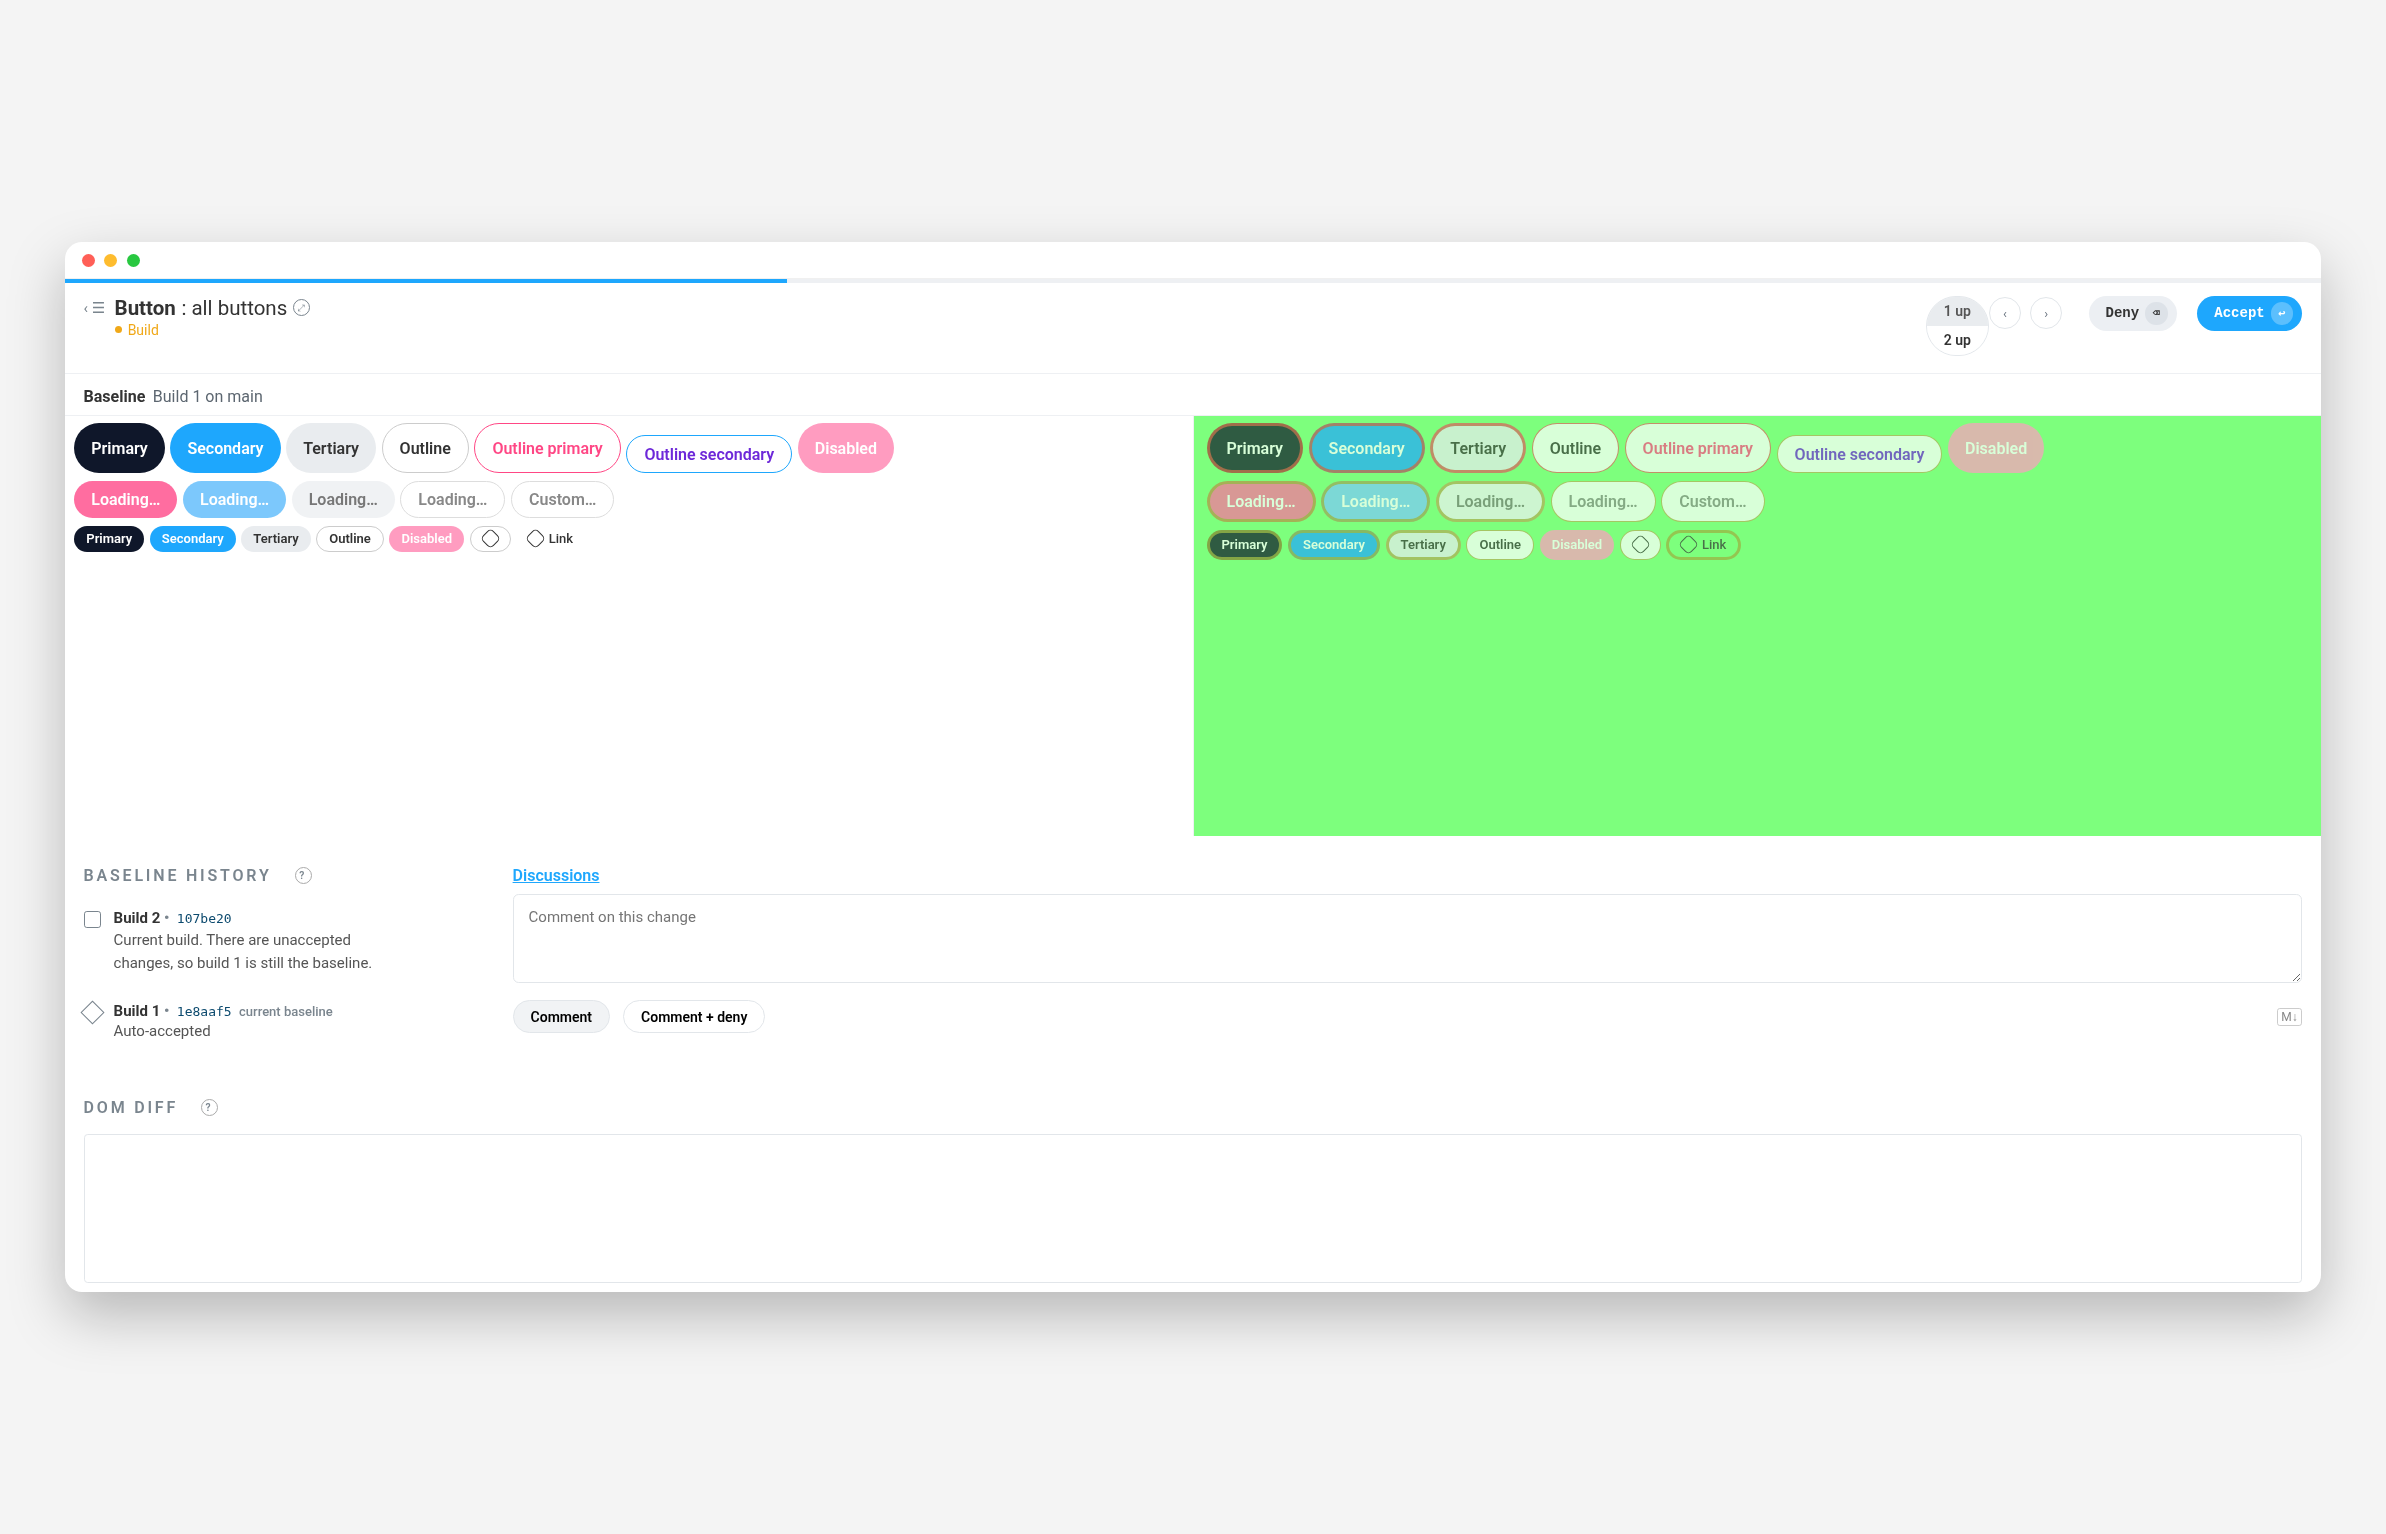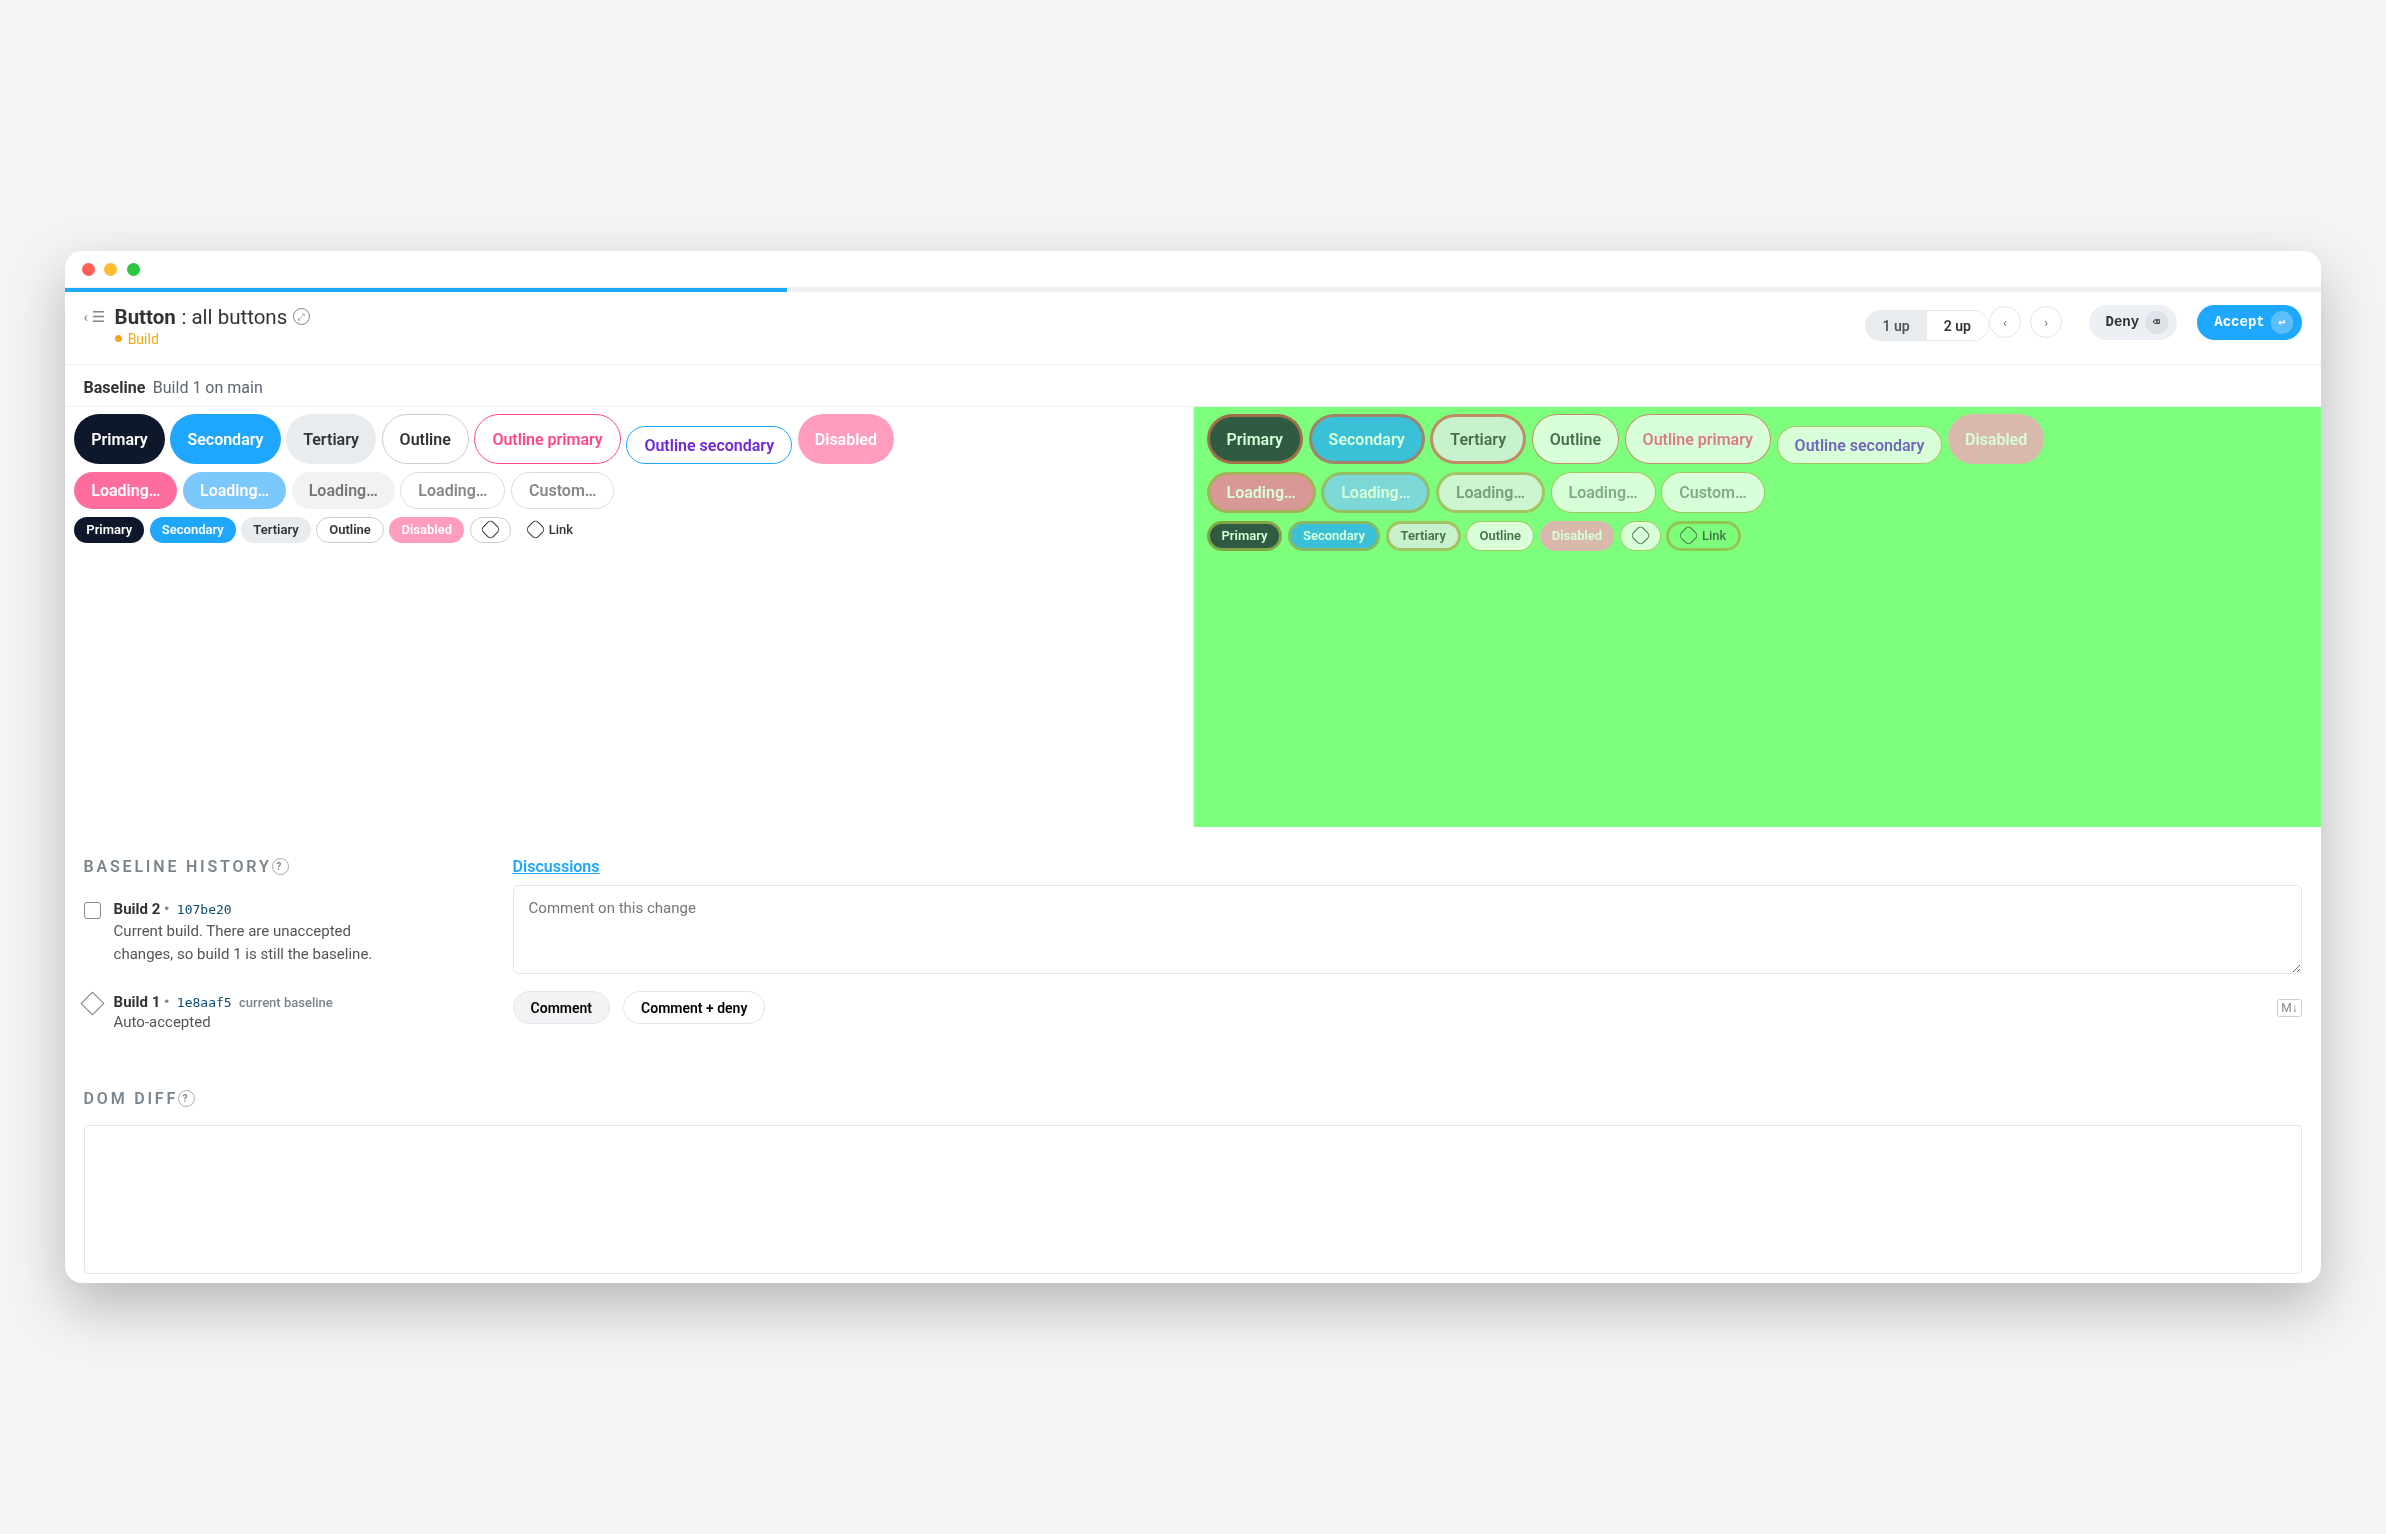--- a/index.html
+++ b/index.html
@@ -130,21 +130,21 @@
 
   
   .sizebar {
     border-top:0.9px solid #eef0f3;
     padding:17px 0; text-align:center; color:#5c6670; font-size:16px;
   }
 
   
   .lower { display:flex; padding:30px 18.6px 9.3px 18.6px; gap:37px;}
   .history { width:392px;}
-  .sec-title { letter-spacing:2.8px; font-size:16px; color:#7a858e; font-weight:600; display:flex; align-items:center; gap:0;}
+  .sec-title { letter-spacing:2.8px; font-size:16px; color:#7a858e; font-weight:600; display:flex; align-items:center; gap:23px;}
   .qmark{ width:17px;height:17px;border:1.4px solid #aaa;border-radius:50%;display:inline-flex;align-items:center;justify-content:center;font-size:10.3px;}
   .builds { margin-top:18.6px; display:flex; flex-direction:column;}
   .build { display:flex; gap:13px; padding:5.6px 0 22.4px 0;}
   .build .marker{ width:17px;height:17px;flex:0 0 17px;margin-top:1.9px;color:#7a858e;}
   .square{border:1.9px solid #7a858e;border-radius:2.8px;}
   .diamond{border:1.9px solid #7a858e;transform:rotate(45deg);}
   .build .bmain{font-size:15px;color:#555;}
   .build .bline1{color:#333;font-weight:700;}
   .build .hash{font-family:ui-monospace,Menlo,monospace;font-size:13px;color:#0c4a6e;font-weight:500; margin-left:3.7px;}
   .build .tag{font-size:13px;color:#7a858e;font-weight:500;margin-left:3.7px;}
@@ -190,21 +190,21 @@
         <span class="expand-icon"></span>
       </div>
       <div class="sub">
         <span class="dot"></span>
         <span>Build</span>
       </div>
     </div>
 
     <div class="header-spacer"></div>
 
-    <div class="up-toggle" style="margin-right:auto; margin-left:485px; align-self:center;">
+    <div class="up-toggle" style="margin-right:auto; margin-left:485px; align-self:center;flex-direction:column;">
       <span class="inactive">1 up</span>
       <span class="active">2 up</span>
     </div>
 
     <div class="nav-arrows">
       <div class="circle-btn">‹</div>
       <div class="circle-btn">›</div>
       <div class="action-btn deny">
         <span>Deny</span>
         <span class="icon">⌫</span>

